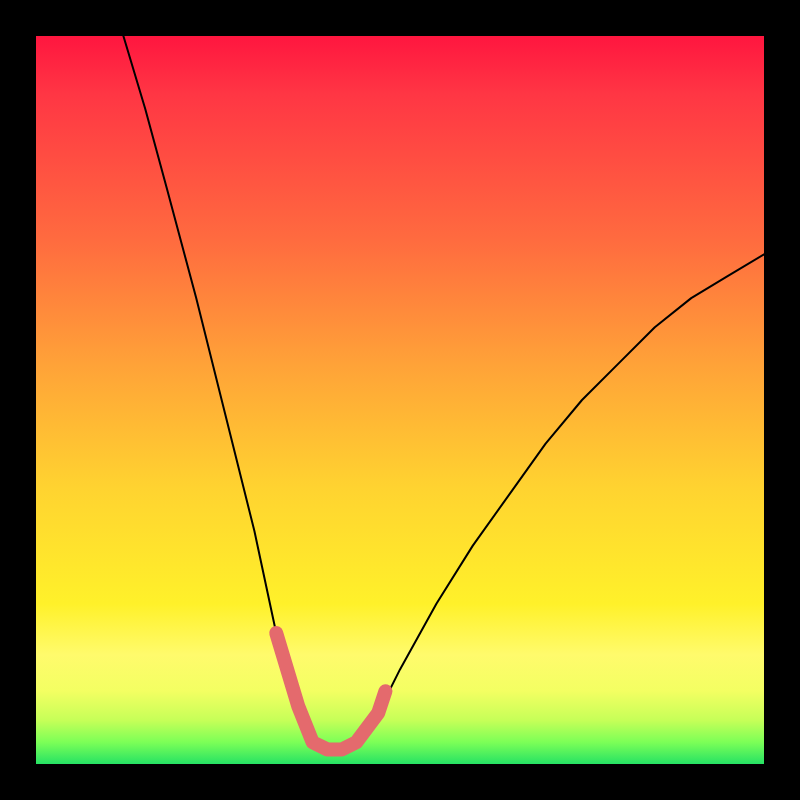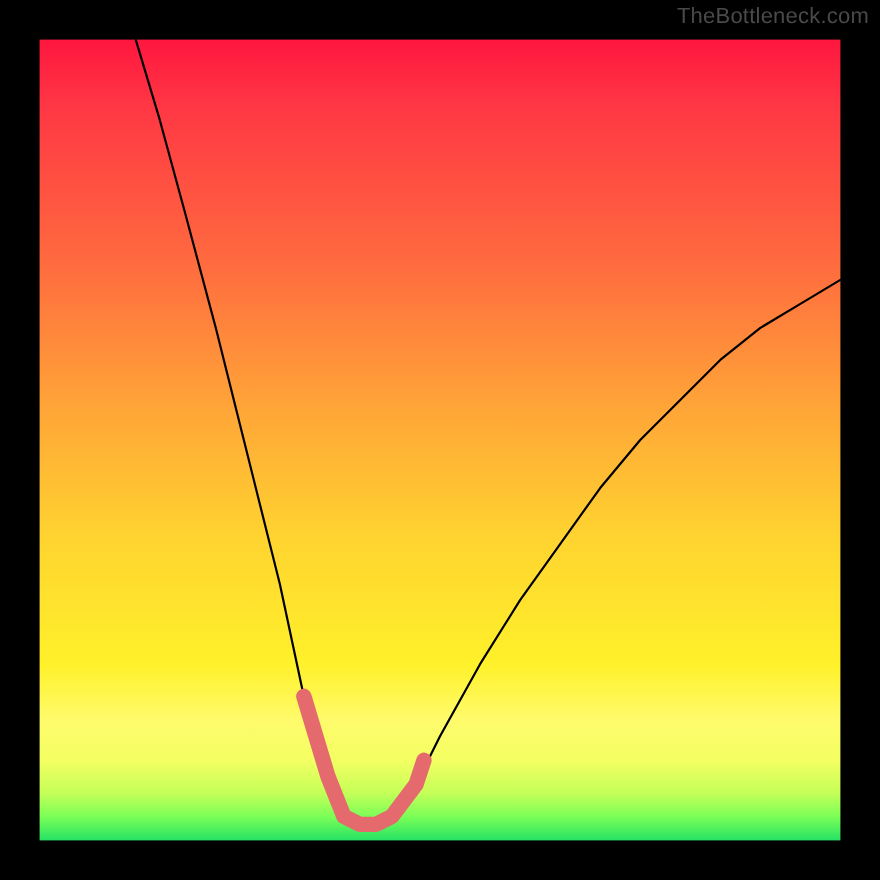--- a/index.html
+++ b/index.html
@@ -62,21 +62,20 @@
     stroke: #e46a6d;
     stroke-width: 14;
     stroke-linejoin: round;
     stroke-linecap: round;
   }
 </style>
 </head>
 <body>
 
 <div class="frame">
-  <div class="watermark">TheBottleneck.com</div>
 
   <div class="plot-area">
     <svg class="curve" viewBox="0 0 728 728" preserveAspectRatio="none">
       <path class="black-curve" d="M87.4 0.0 L109.2 72.8 L131.0 152.9 L160.2 262.1 L189.3 378.6 L218.4 495.0 L240.2 597.0 L262.1 669.8 L276.6 706.2 L291.2 713.4 L305.8 713.4 L320.3 706.2 L342.2 677.0 L364.0 633.4 L400.4 567.8 L436.8 509.6 L473.2 458.6 L509.6 407.7 L546.0 364.0 L582.4 327.6 L618.8 291.2 L655.2 262.1 L691.6 240.2 L728.0 218.4"></path>
       <path class="pink-overlay" d="M240.2 597.0 L262.1 669.8 L276.6 706.2 L291.2 713.4 L305.8 713.4 L320.3 706.2 L342.2 677.0 L349.4 655.2"></path>
     </svg>
   </div>
 </div>
 
 </body></html>

